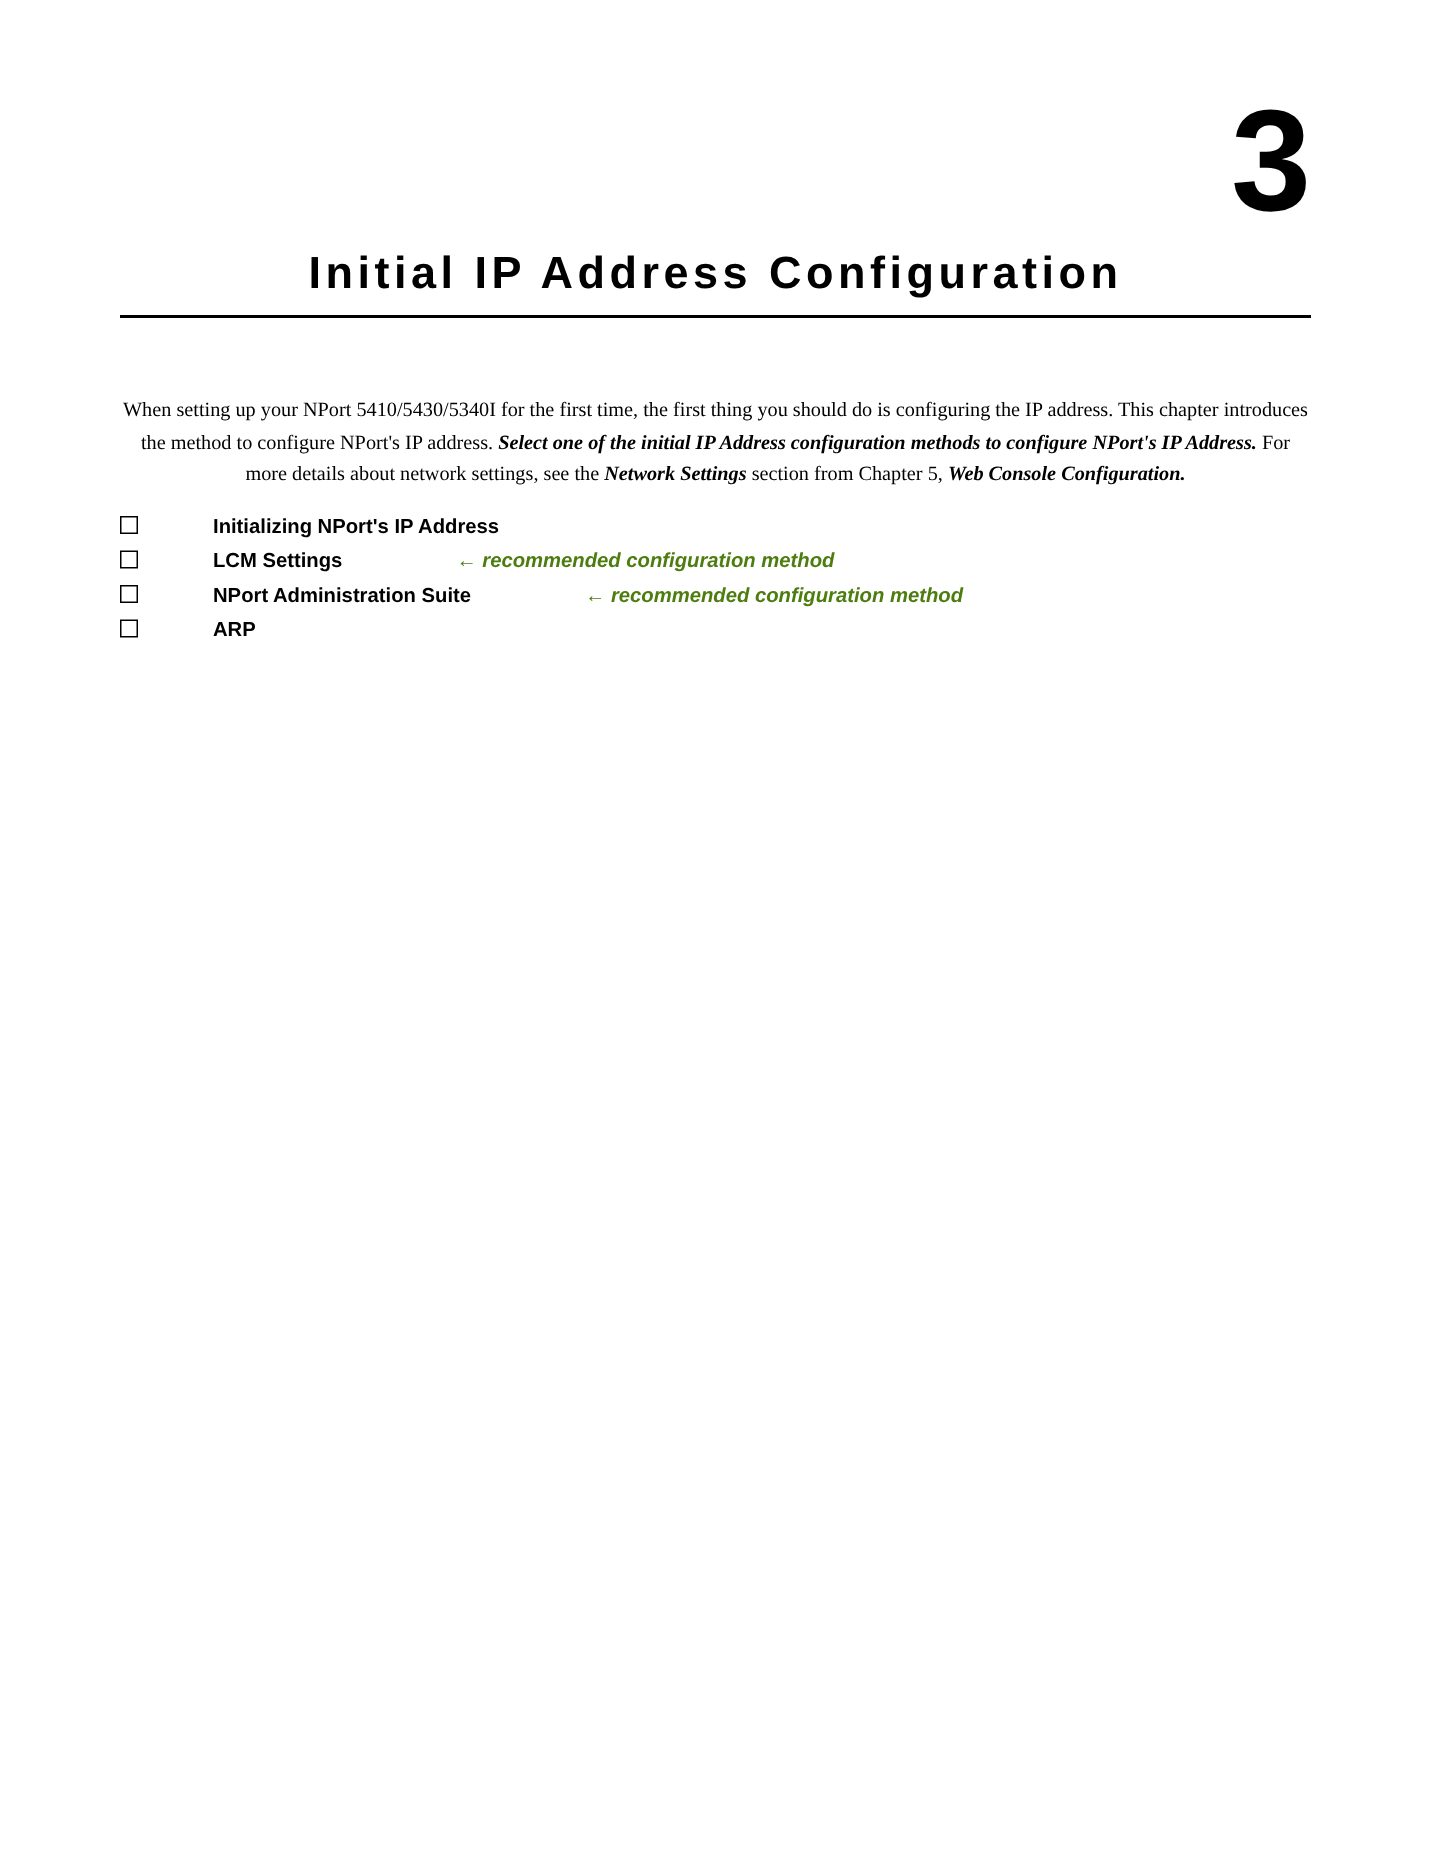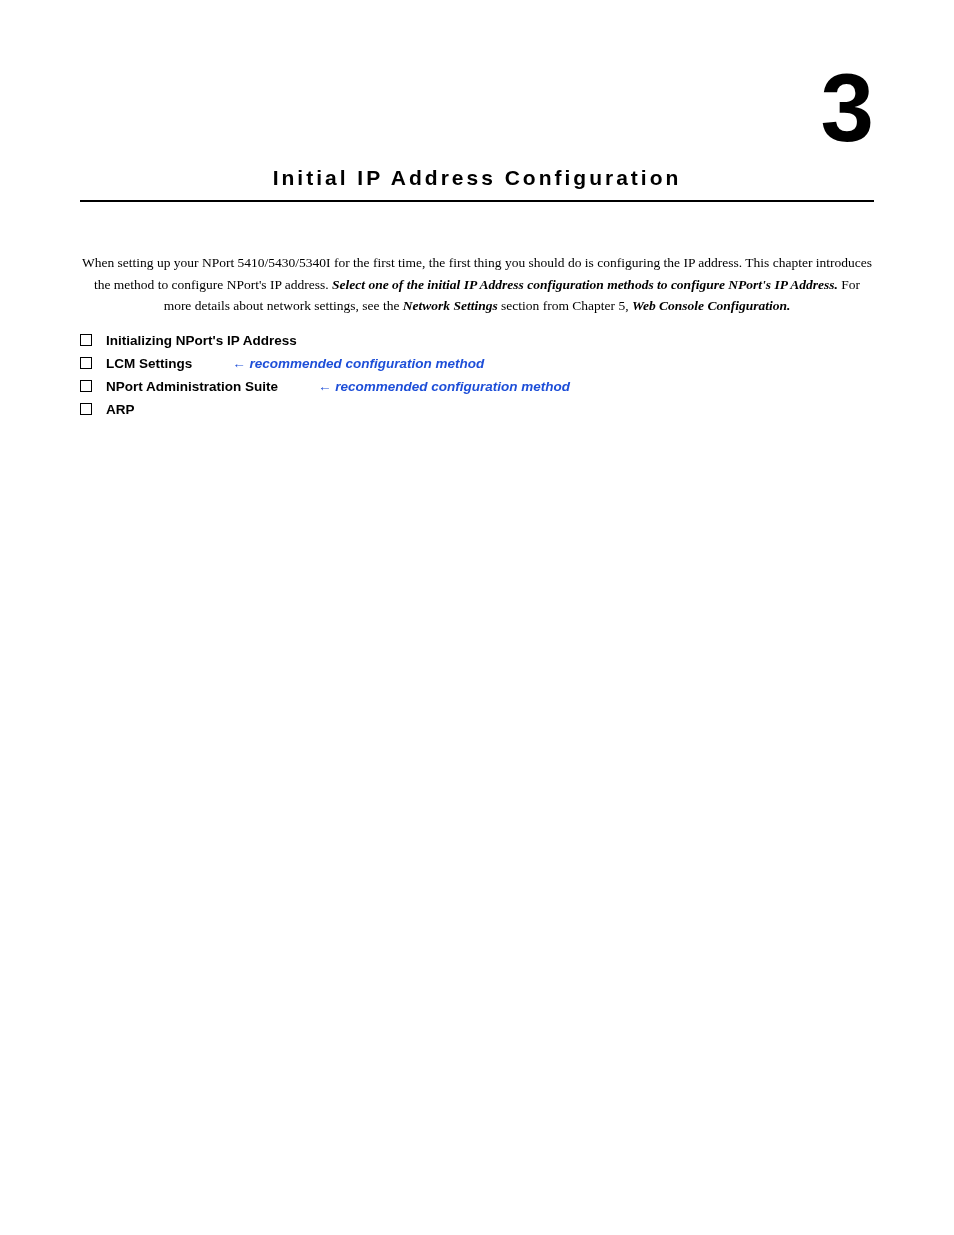--- a/index.html
+++ b/index.html
@@ -31,21 +31,21 @@
       padding-top: 60px;
       font-size: 96px;
       font-weight: bold;
       font-family: Arial, sans-serif;
       line-height: 1;
       color: #000000;
     }
 
     .chapter-title {
       text-align: center;
-      font-size: 21px;
+      font-size: 30px;
       font-weight: bold;
       font-family: Arial, sans-serif;
       letter-spacing: 3px;
       margin-top: 10px;
       padding: 0 80px;
       color: #000000;
     }
 
     .title-rule {
       border: none;
@@ -83,20 +83,21 @@
       list-style: none;
       padding: 0;
       margin: 0;
     }
 
     .toc-item {
       display: flex;
       align-items: baseline;
       margin-bottom: 8px;
       font-size: 13.5px;
+      gap: 36px;
     }
 
     .toc-checkbox {
       width: 12px;
       height: 12px;
       border: 1.5px solid #000;
       display: inline-block;
       margin-right: 14px;
       flex-shrink: 0;
       position: relative;
@@ -109,21 +110,21 @@
       font-size: 13.5px;
       color: #000000;
     }
 
     .toc-arrow {
       margin-left: 40px;
       font-style: italic;
       font-weight: bold;
       font-family: Arial, sans-serif;
       font-size: 13.5px;
-      color: #1d4ed8;
+      color: #4d7c0f;
       white-space: nowrap;
     }
   </style>
 </head>
 <body>
 
 <div class="page">
 
   <div class="chapter-number">3</div>
 

